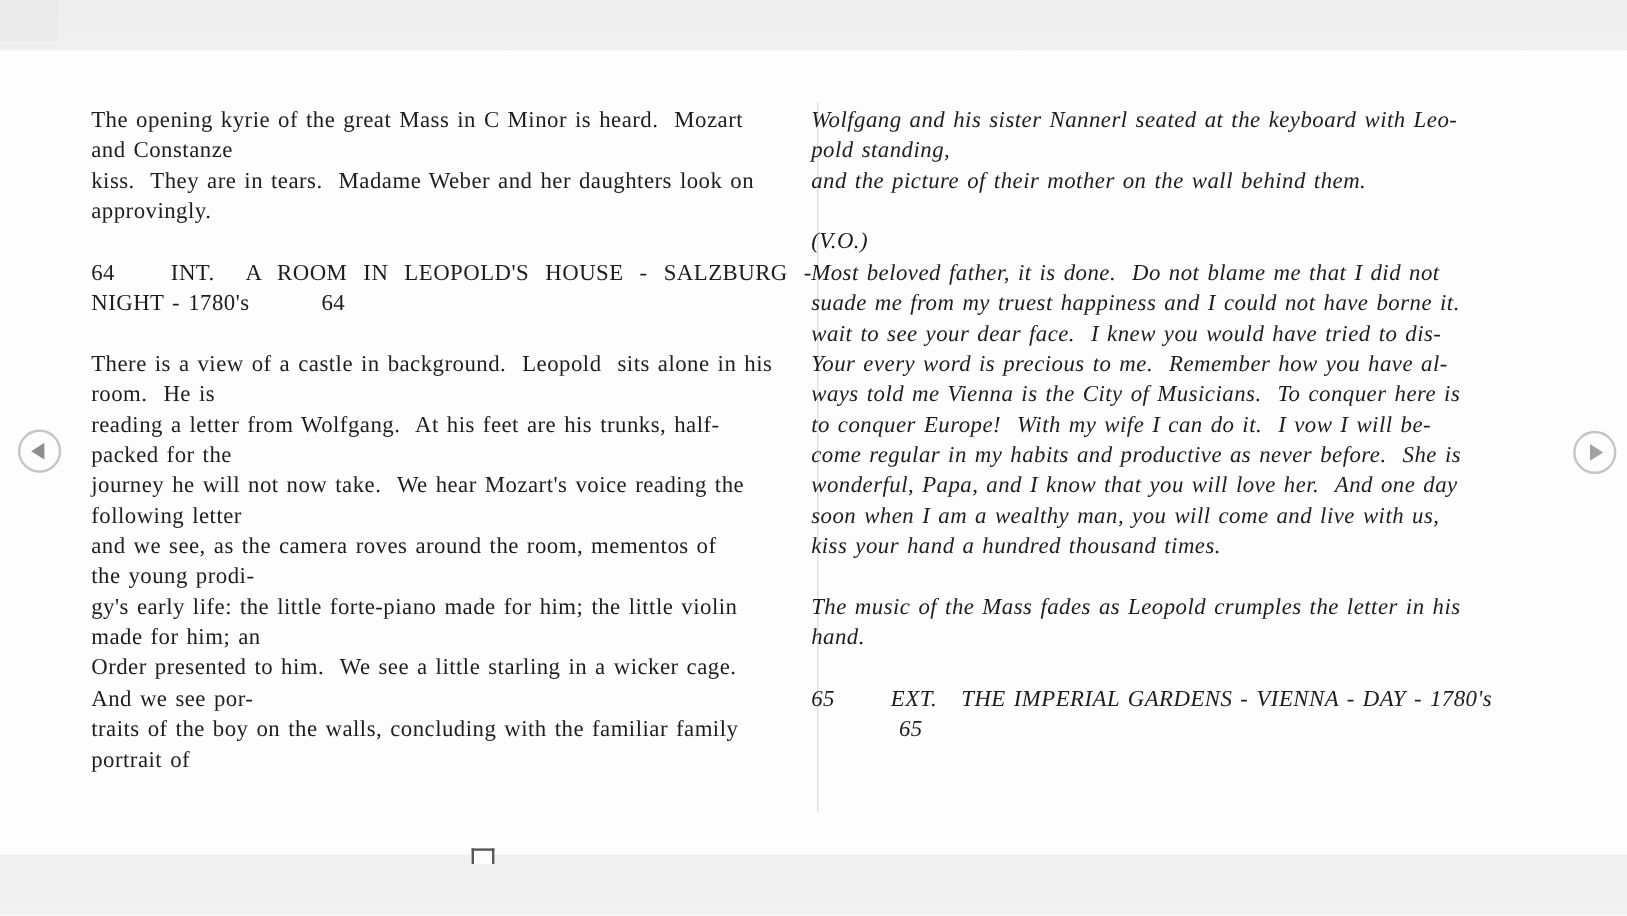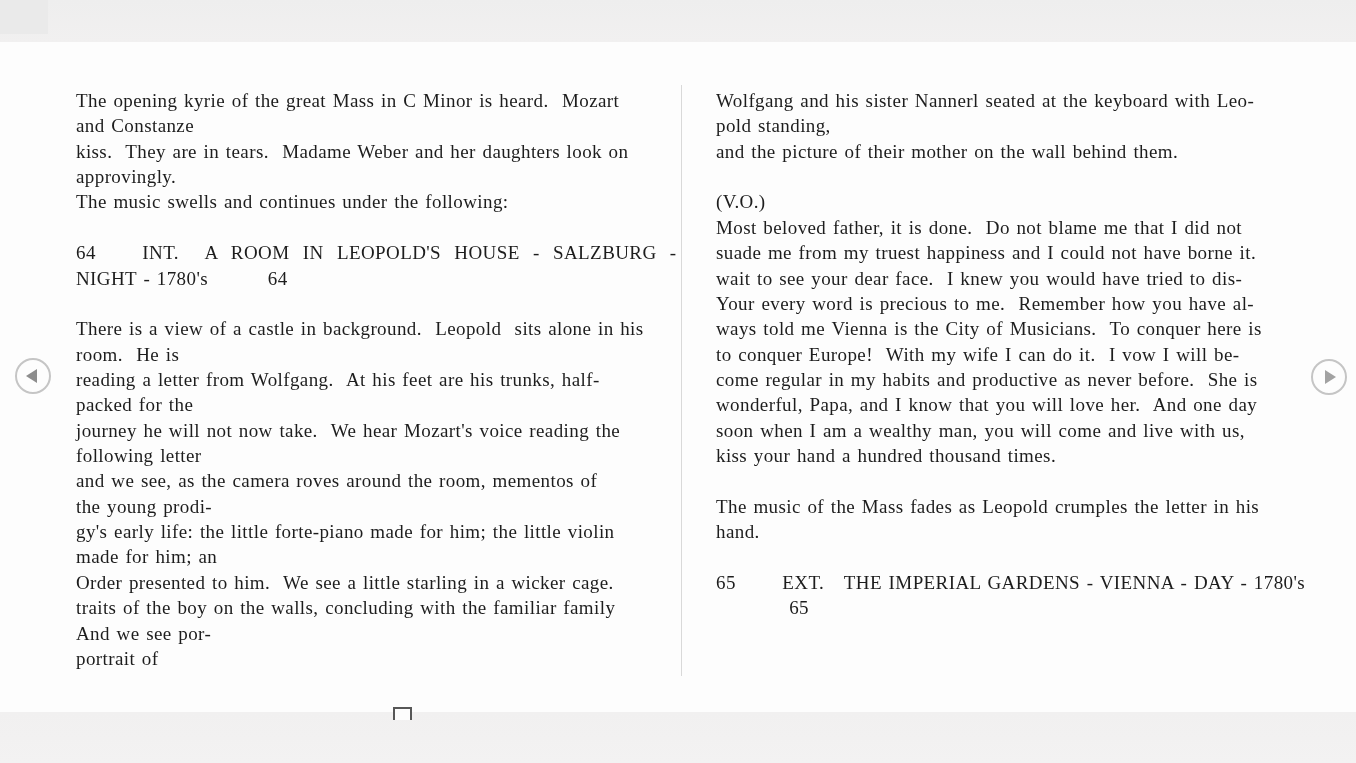--- a/index.html
+++ b/index.html
@@ -40,21 +40,21 @@
     left: 681px; top: 85px;
     width: 1px; height: 591px;
     background: #d9d9d9;
   }
 
   .page {
     position: absolute;
     top: 88px;
   }
   .page-left  { left: 76px;  width: 578px; }
-  .page-right { left: 716px; width: 580px; }
+  .page-right { left: 676px; width: 580px; font-style: italic; }
 
   .tl {
     white-space: pre;
     font-size: 19px;
     line-height: 25.36px;
     height: 25.36px;
     color: #1d1d1d;
     letter-spacing: 0.4px;
     word-spacing: 1.5px;
   }
@@ -101,38 +101,37 @@
     <div class="topbar-corner"></div>
   </div>
 
   <div class="page-divider"></div>
 
   <div class="page page-left">
     <div class="tl">The opening kyrie of the great Mass in C Minor is heard.  Mozart</div>
     <div class="tl">and Constanze</div>
     <div class="tl">kiss.  They are in tears.  Madame Weber and her daughters look on</div>
     <div class="tl">approvingly.</div>
-    <div class="tl">The music swells and continues under the following:</div>
     <div class="tl"></div>
     <div class="tl">64       INT.    A  ROOM  IN  LEOPOLD'S  HOUSE  -  SALZBURG  -</div>
     <div class="tl">NIGHT - 1780's         64</div>
     <div class="tl"></div>
     <div class="tl">There is a view of a castle in background.  Leopold  sits alone in his</div>
     <div class="tl">room.  He is</div>
     <div class="tl">reading a letter from Wolfgang.  At his feet are his trunks, half-</div>
     <div class="tl">packed for the</div>
     <div class="tl">journey he will not now take.  We hear Mozart's voice reading the</div>
     <div class="tl">following letter</div>
     <div class="tl">and we see, as the camera roves around the room, mementos of</div>
     <div class="tl">the young prodi-</div>
     <div class="tl">gy's early life: the little forte-piano made for him; the little violin</div>
     <div class="tl">made for him; an</div>
     <div class="tl">Order presented to him.  We see a little starling in a wicker cage.</div>
+    <div class="tl">And we see por-</div>
     <div class="tl">traits of the boy on the walls, concluding with the familiar family</div>
-    <div class="tl">And we see por-</div>
     <div class="tl">portrait of</div>
   </div>
 
   <div class="page page-right">
     <div class="tl">Wolfgang and his sister Nannerl seated at the keyboard with Leo-</div>
     <div class="tl">pold standing,</div>
     <div class="tl">and the picture of their mother on the wall behind them.</div>
     <div class="tl"></div>
     <div class="tl">(V.O.)</div>
     <div class="tl">Most beloved father, it is done.  Do not blame me that I did not</div>

